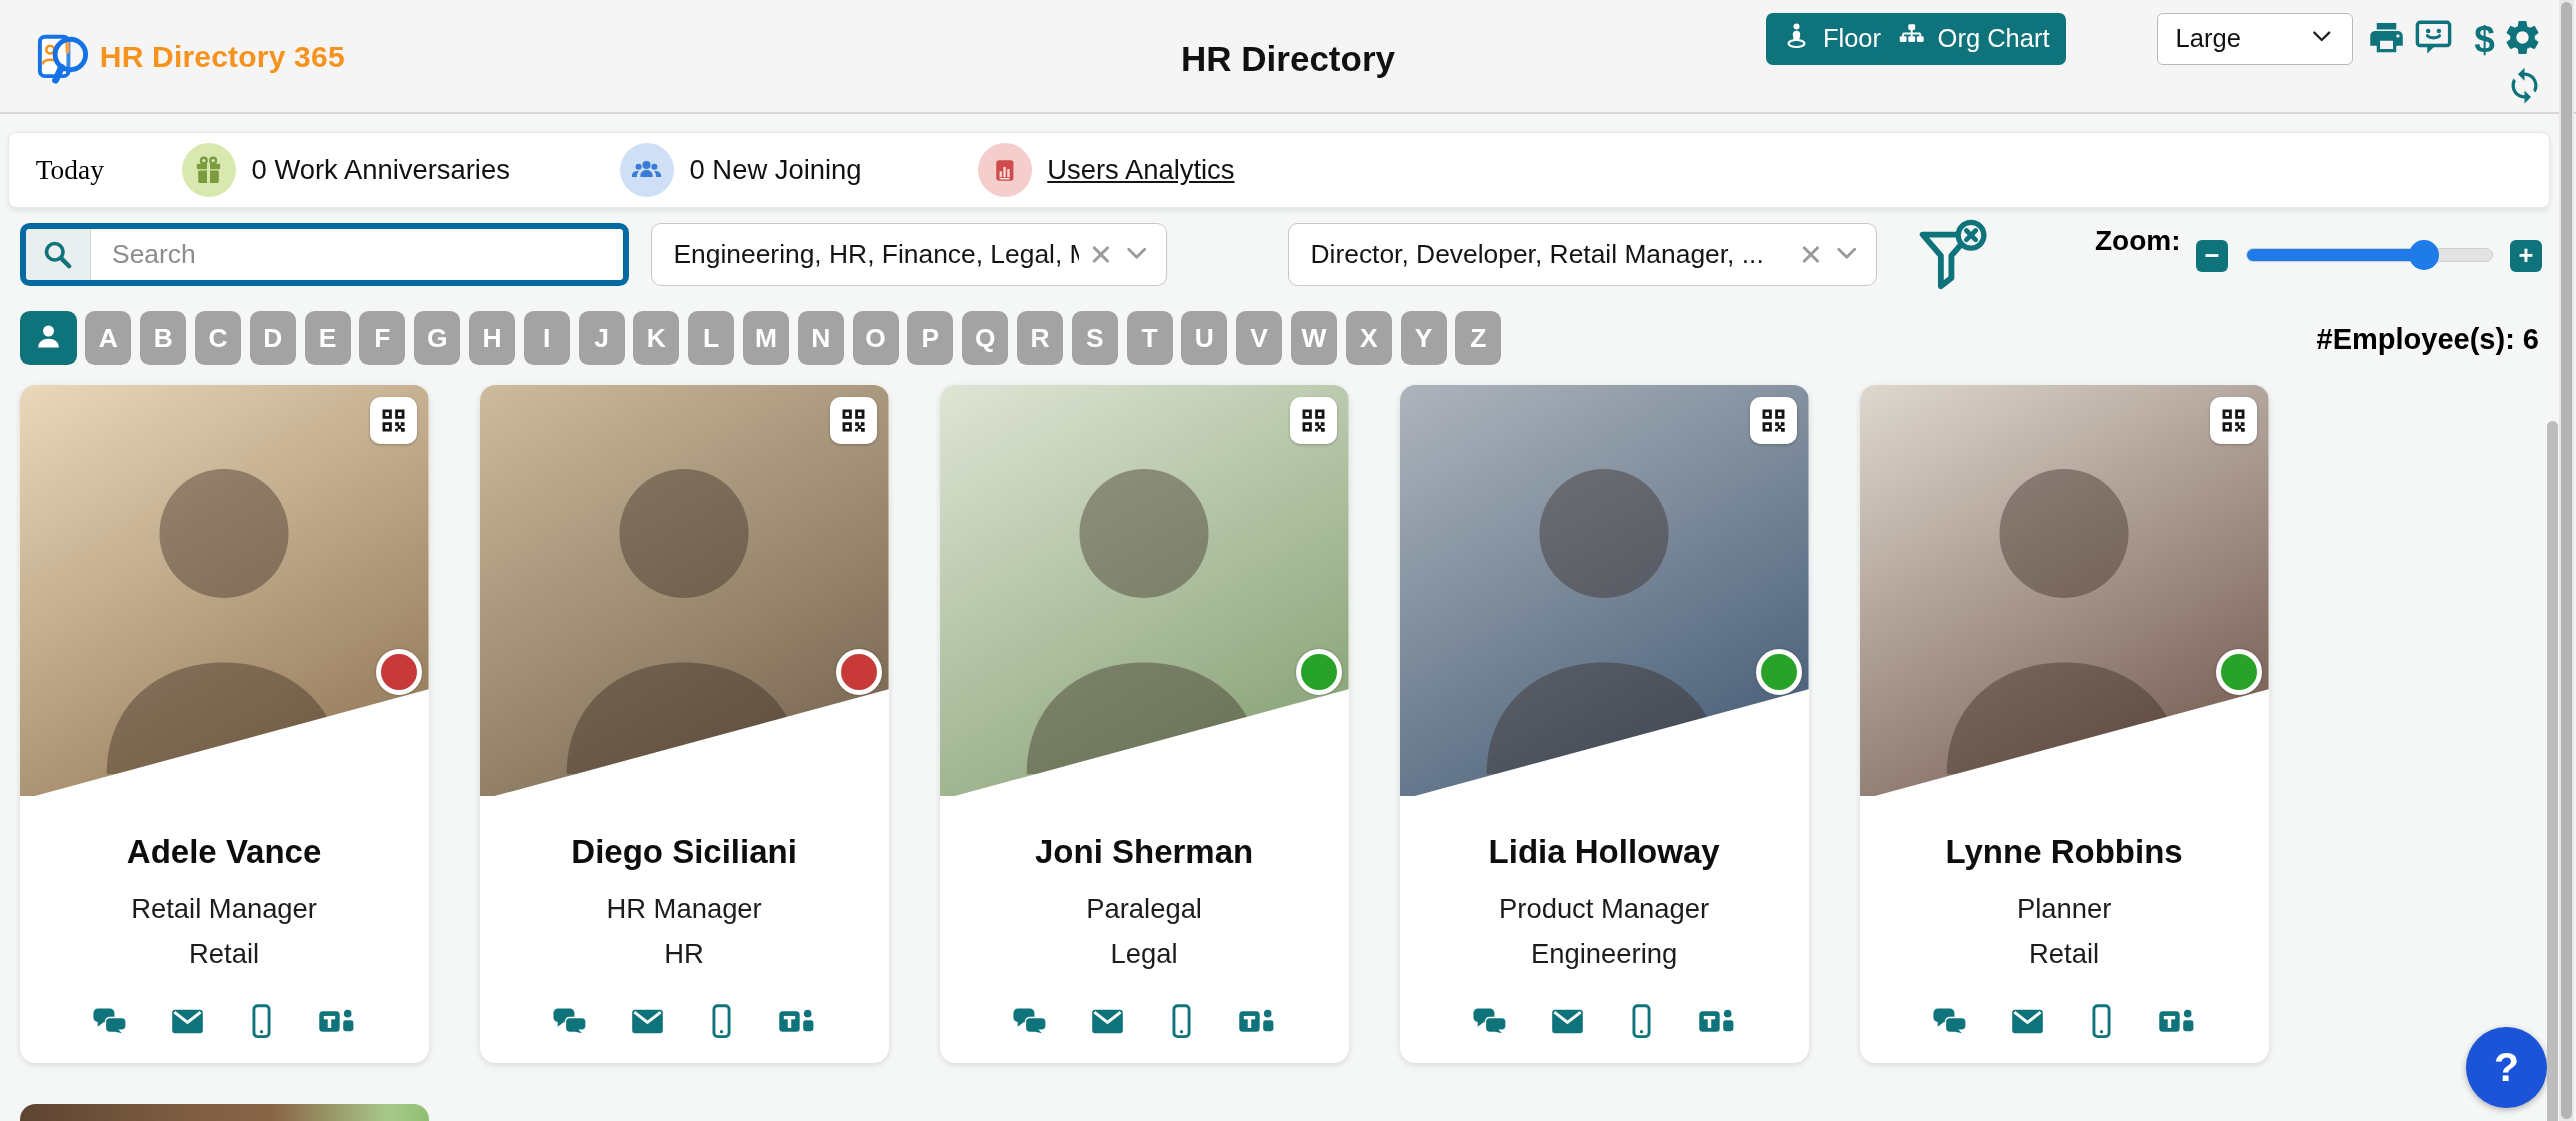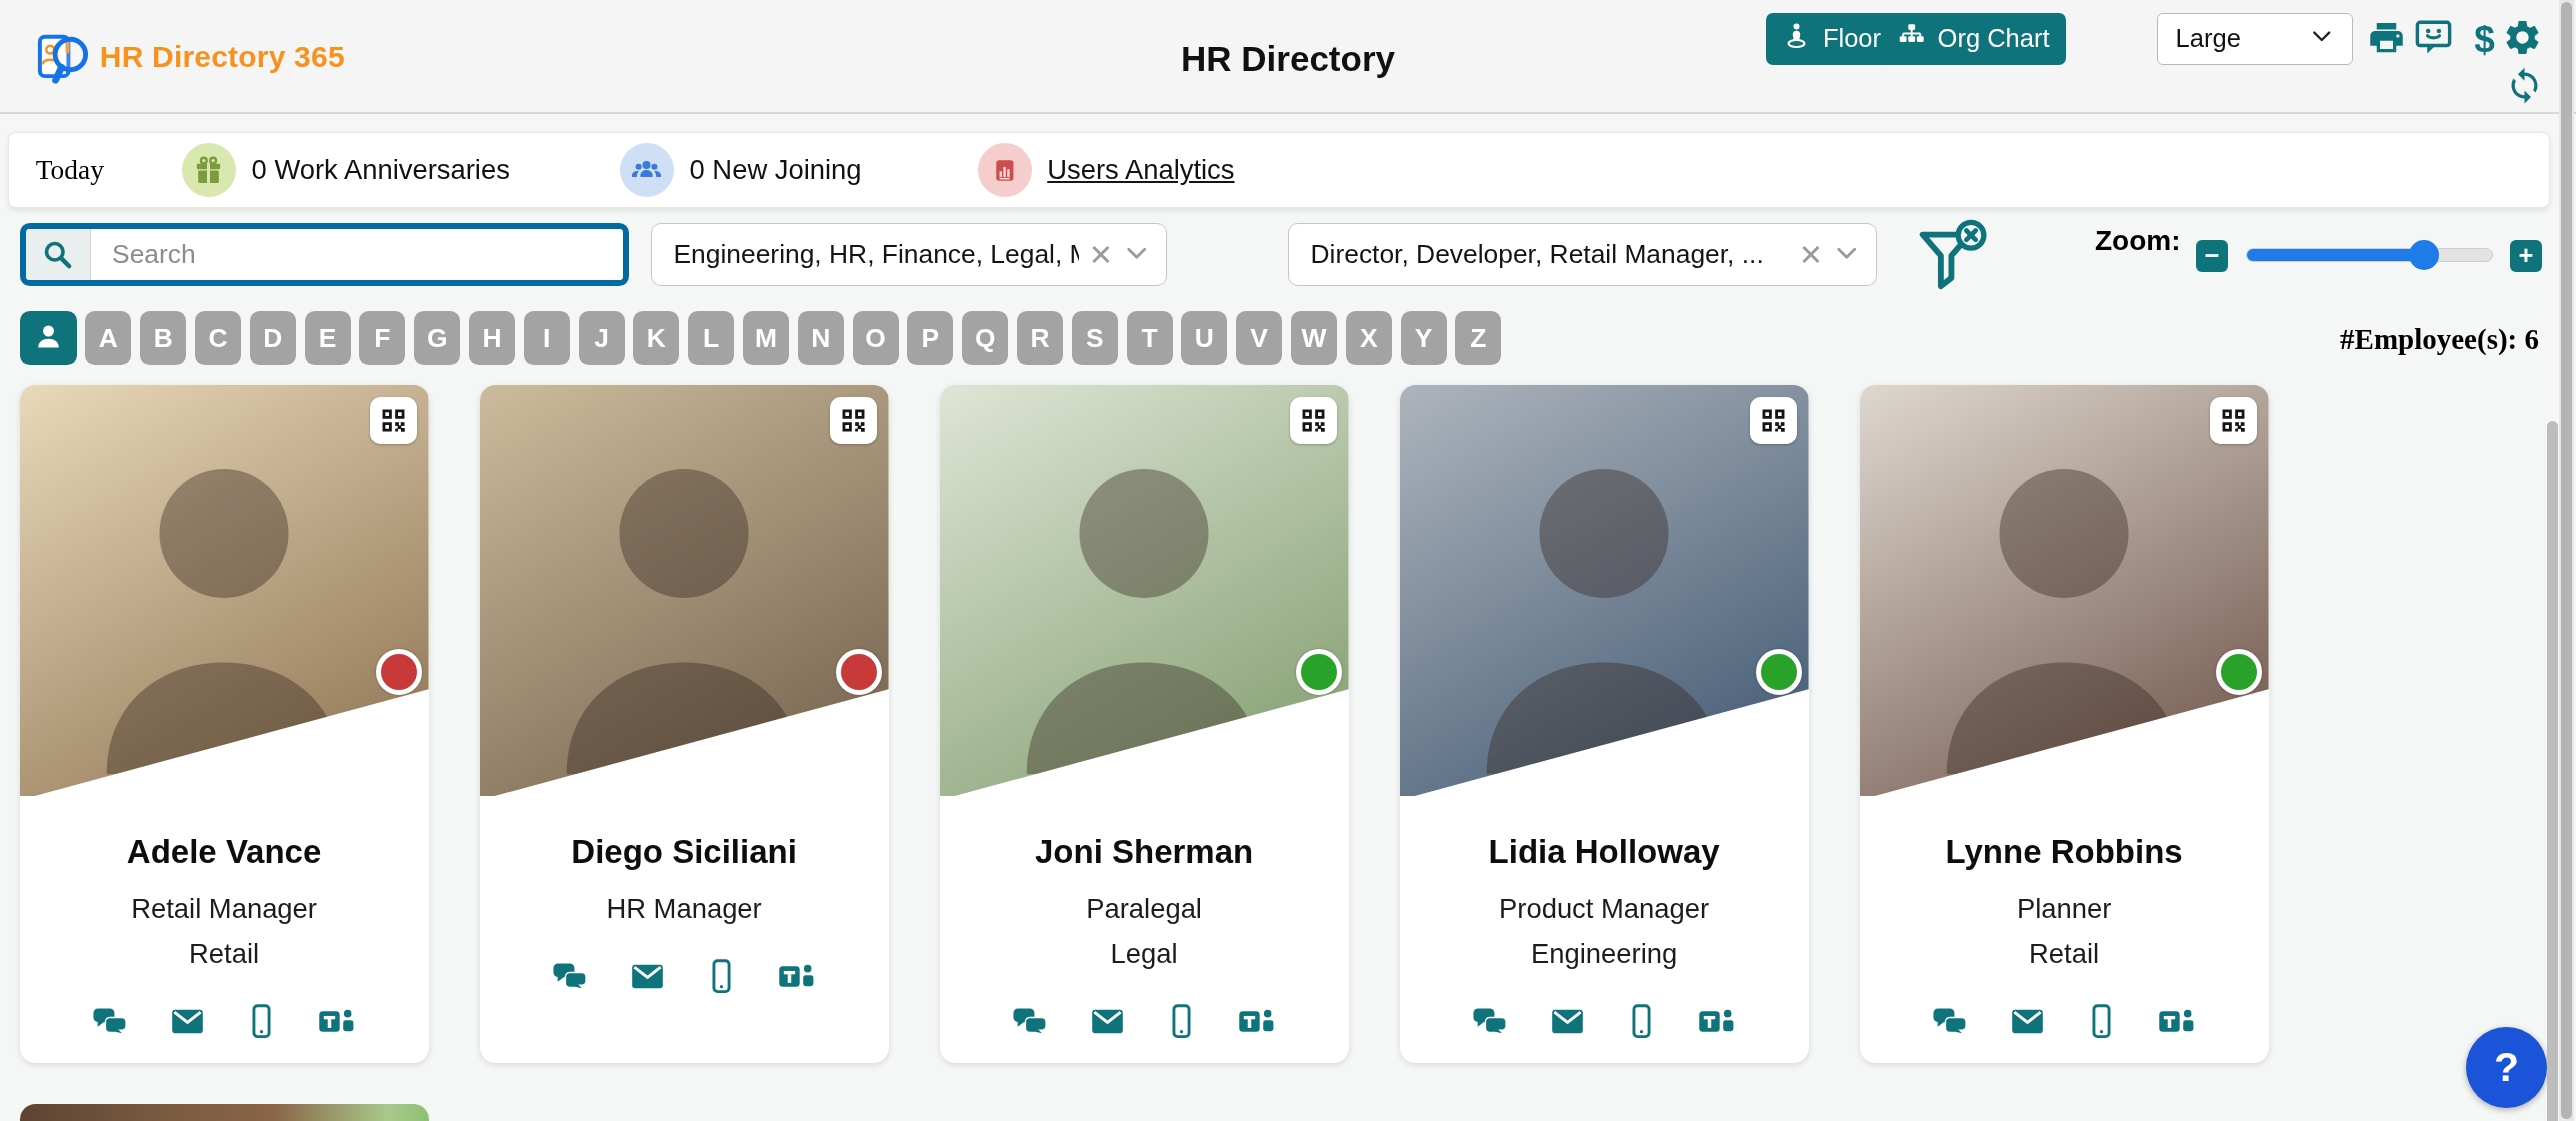--- a/index.html
+++ b/index.html
@@ -73,21 +73,21 @@
   .slider-thumb { position:absolute; top:-8.8px; width:30px; height:30px; border-radius:50%;
     background:#1E7BE8; cursor:grab; }
 
   
   .alpha-row { position:absolute; left:0; top:311px; width:2576px; height:57px; }
   .letters { position:absolute; left:19.6px; top:0; display:flex; gap:8.8px; }
   .all-btn { width:57px; height:54px; border:none; border-radius:9.8px; background:#0F737B;
     display:flex; align-items:center; justify-content:center; cursor:pointer; padding:0; }
   .letter-btn { width:46px; height:54px; border:none; border-radius:9.8px; background:#a3a3a3;
     color:#fff; font-size:26.4px; font-weight:700; font-family:inherit; cursor:pointer; padding:0; }
-  .emp-count { position:absolute; right:37px; top:11.7px; font-size:29px; font-weight:700; color:#000;font-family:Liberation Serif, serif; }
+  .emp-count { position:absolute; right:37px; top:11.7px; font-size:29px; font-weight:700; color:#000; }
 
   
   .cards-row { position:absolute; left:19.6px; top:385px; display:flex; gap:51px; }
   .card { width:409px; height:678px; background:#fff; border-radius:15.7px; overflow:hidden;
     box-shadow:0 2px 6.9px rgba(0,0,0,0.12); position:relative; flex:none; }
   .photo { position:relative; width:100%; height:411px;
     clip-path:polygon(0 0, 100% 0, 100% 74%, 0 101%); }
   .silhouette { position:absolute; left:50%; top:37px; transform:translateX(-50%); }
   .qr-btn { position:absolute; top:11.7px; right:11.7px; width:47px; height:47px; background:#fff;
     border:none; border-radius:10.8px; box-shadow:0 1px 2.9px rgba(0,0,0,0.25);
@@ -418,20 +418,21 @@
           <rect x="13.3" y="13.3" width="2.9" height="2.9"></rect>
           <rect x="17.6" y="13.3" width="2.9" height="2.9"></rect>
           <rect x="15.2" y="15.8" width="2.9" height="2.9"></rect>
           <rect x="17.8" y="17.8" width="2.9" height="2.9"></rect>
           <rect x="13.3" y="18.3" width="2.2" height="2.2"></rect>
         </svg>
       </button>
       <span class="presence" style="background: rgb(200, 58, 58);"></span>
       <div class="emp-name">Diego Siciliani</div>
       <div class="emp-title">HR Manager</div>
+      <div class="emp-dept">HR</div>
       <div class="contact-row">
         <button>
           <svg width="39" height="35" viewBox="0 0 26 24" fill="#0F737B">
             <path d="M4.5 3h8a3.2 3.2 0 0 1 3.2 3.2v3.1a3.2 3.2 0 0 1-3.2 3.2H8.3L4.2 15.6v-3.3A3.2 3.2 0 0 1 1.3 9.3V6.2A3.2 3.2 0 0 1 4.5 3z"></path>
             <path d="M12.5 9.2h8.2a3 3 0 0 1 3 3v2.7a3 3 0 0 1-3 3h-1.2l2.9 3-6.3-1.3h-3.6a3 3 0 0 1-3-3v-4.4a3 3 0 0 1 3-3z" stroke="#fff" stroke-width="1"></path>
           </svg>
         </button>
         <button>
           <svg width="37" height="35" viewBox="0 0 24 24">
             <rect x="1.5" y="4" width="21" height="16" rx="2" fill="#0F737B"></rect>

